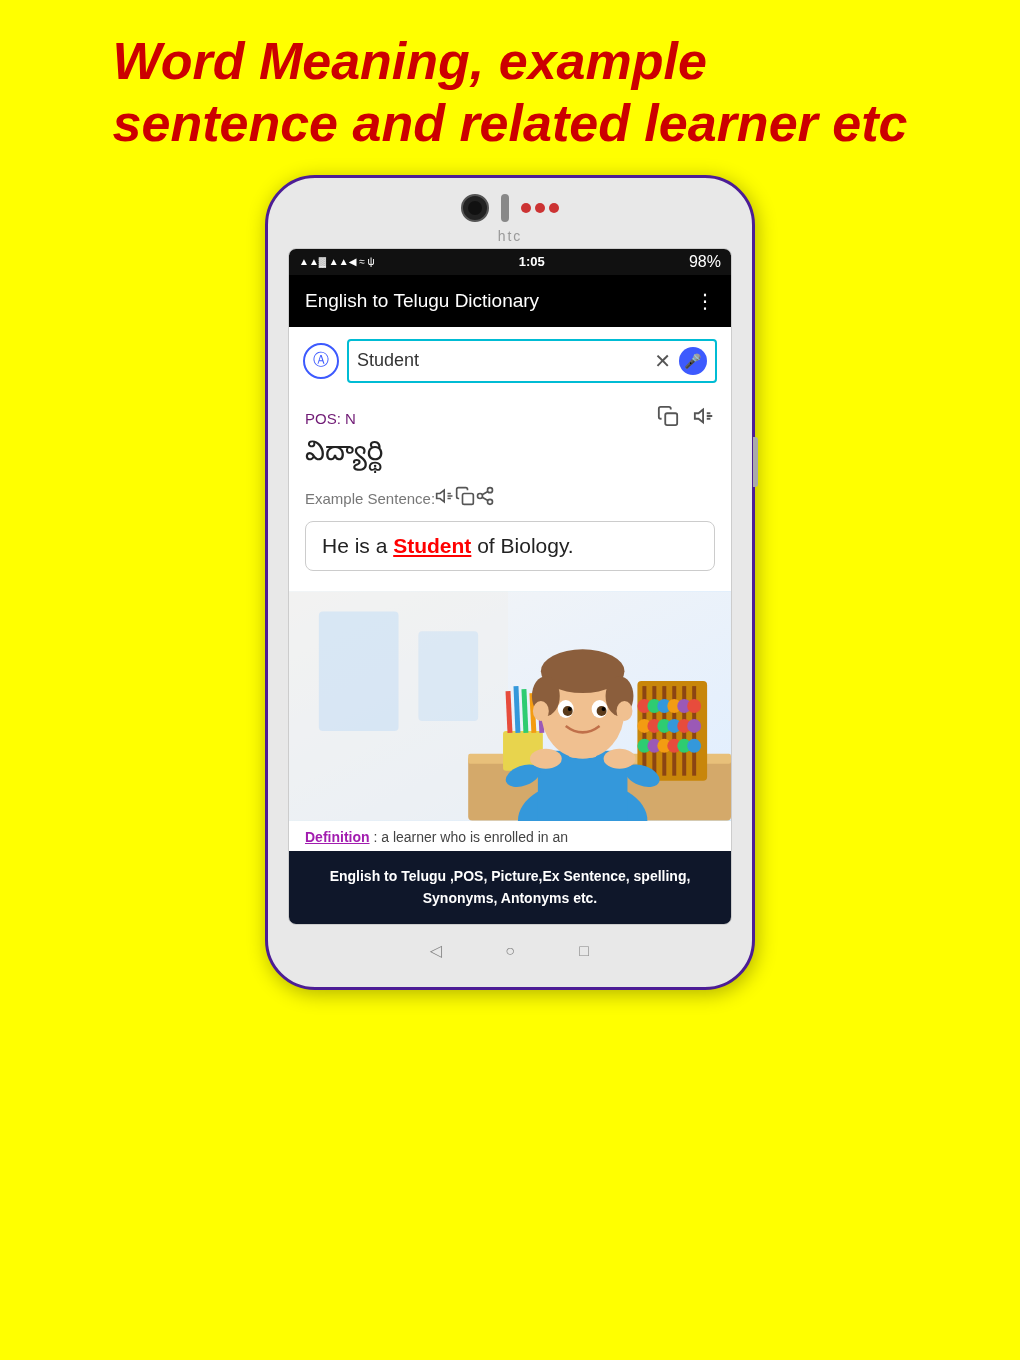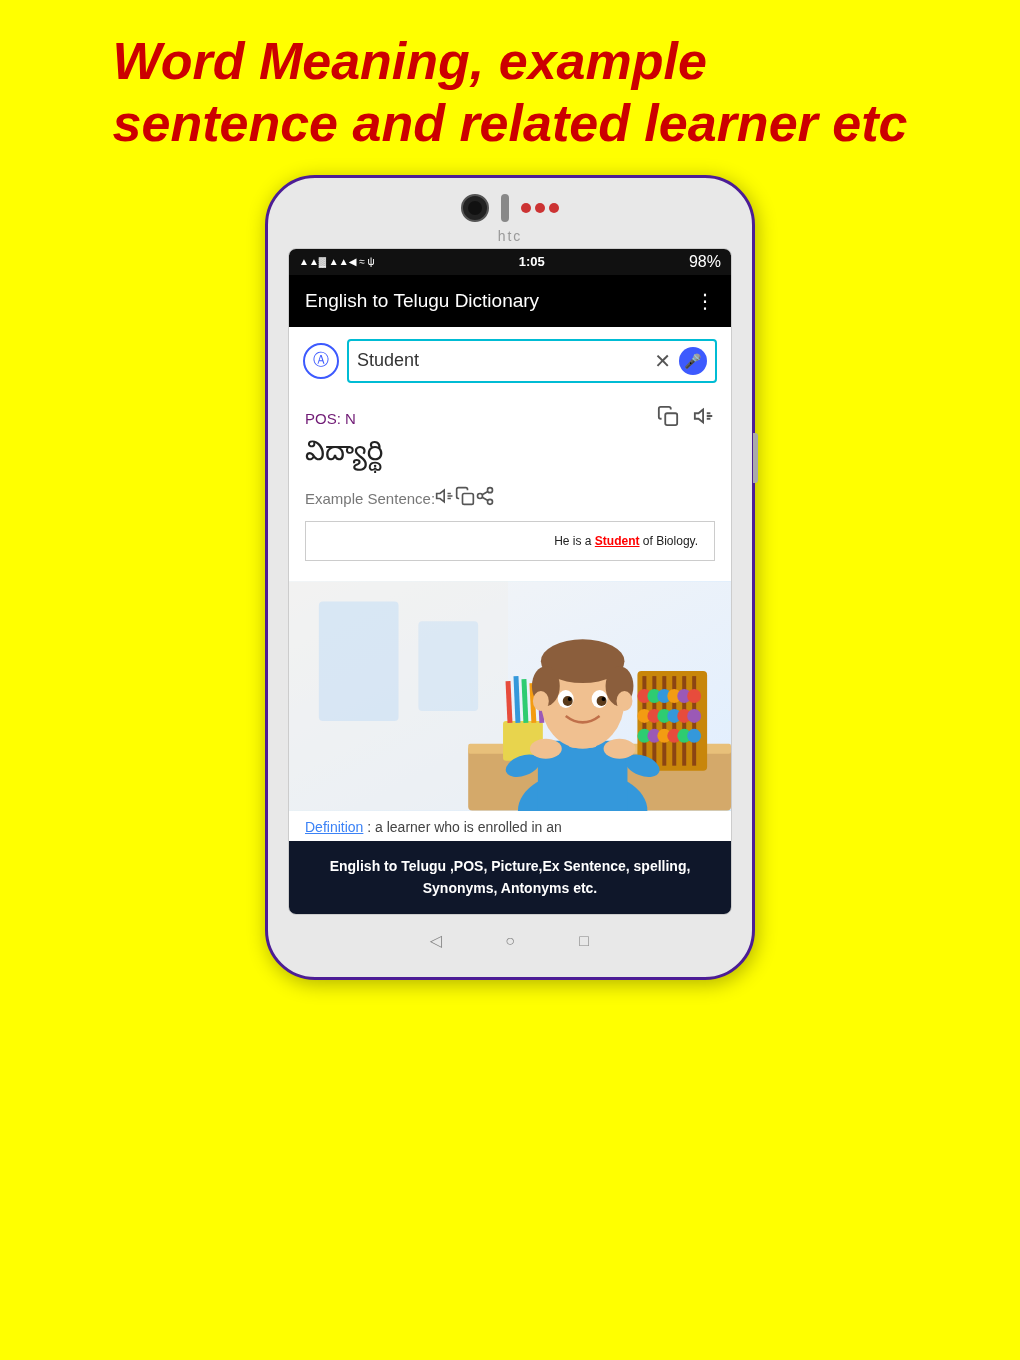--- a/index.html
+++ b/index.html
@@ -256,26 +256,25 @@
       margin-bottom: 10px;
     }
 
     .example-label {
       font-size: 15px;
       color: #777;
     }
 
     .example-sentence-box {
       border: 1px solid #ccc;
-      border-radius: 0;
+      border-radius: 8px;
       padding: 12px 16px;
-      font-size: 12px;
+      font-size: 21px;
       color: #222;
       margin-bottom: 10px;
-      text-align: right;
     }
 
     .highlight-word {
       color: #ff0000;
       text-decoration: underline;
       font-weight: bold;
     }
 
     
     .student-image {
@@ -296,23 +295,23 @@
     }
 
     .definition-row {
       padding: 8px 16px 6px;
       font-size: 14px;
       color: #444;
       background: #fff;
     }
 
     .definition-link {
-      color: #3b82f6;
+      color: #a21caf;
       text-decoration: underline;
-      font-weight: normal;
+      font-weight: bold;
     }
 
     
     .bottom-banner {
       background: #0f172a;
       padding: 14px 20px;
       text-align: center;
       color: white;
       font-size: 14px;
       font-weight: bold;

